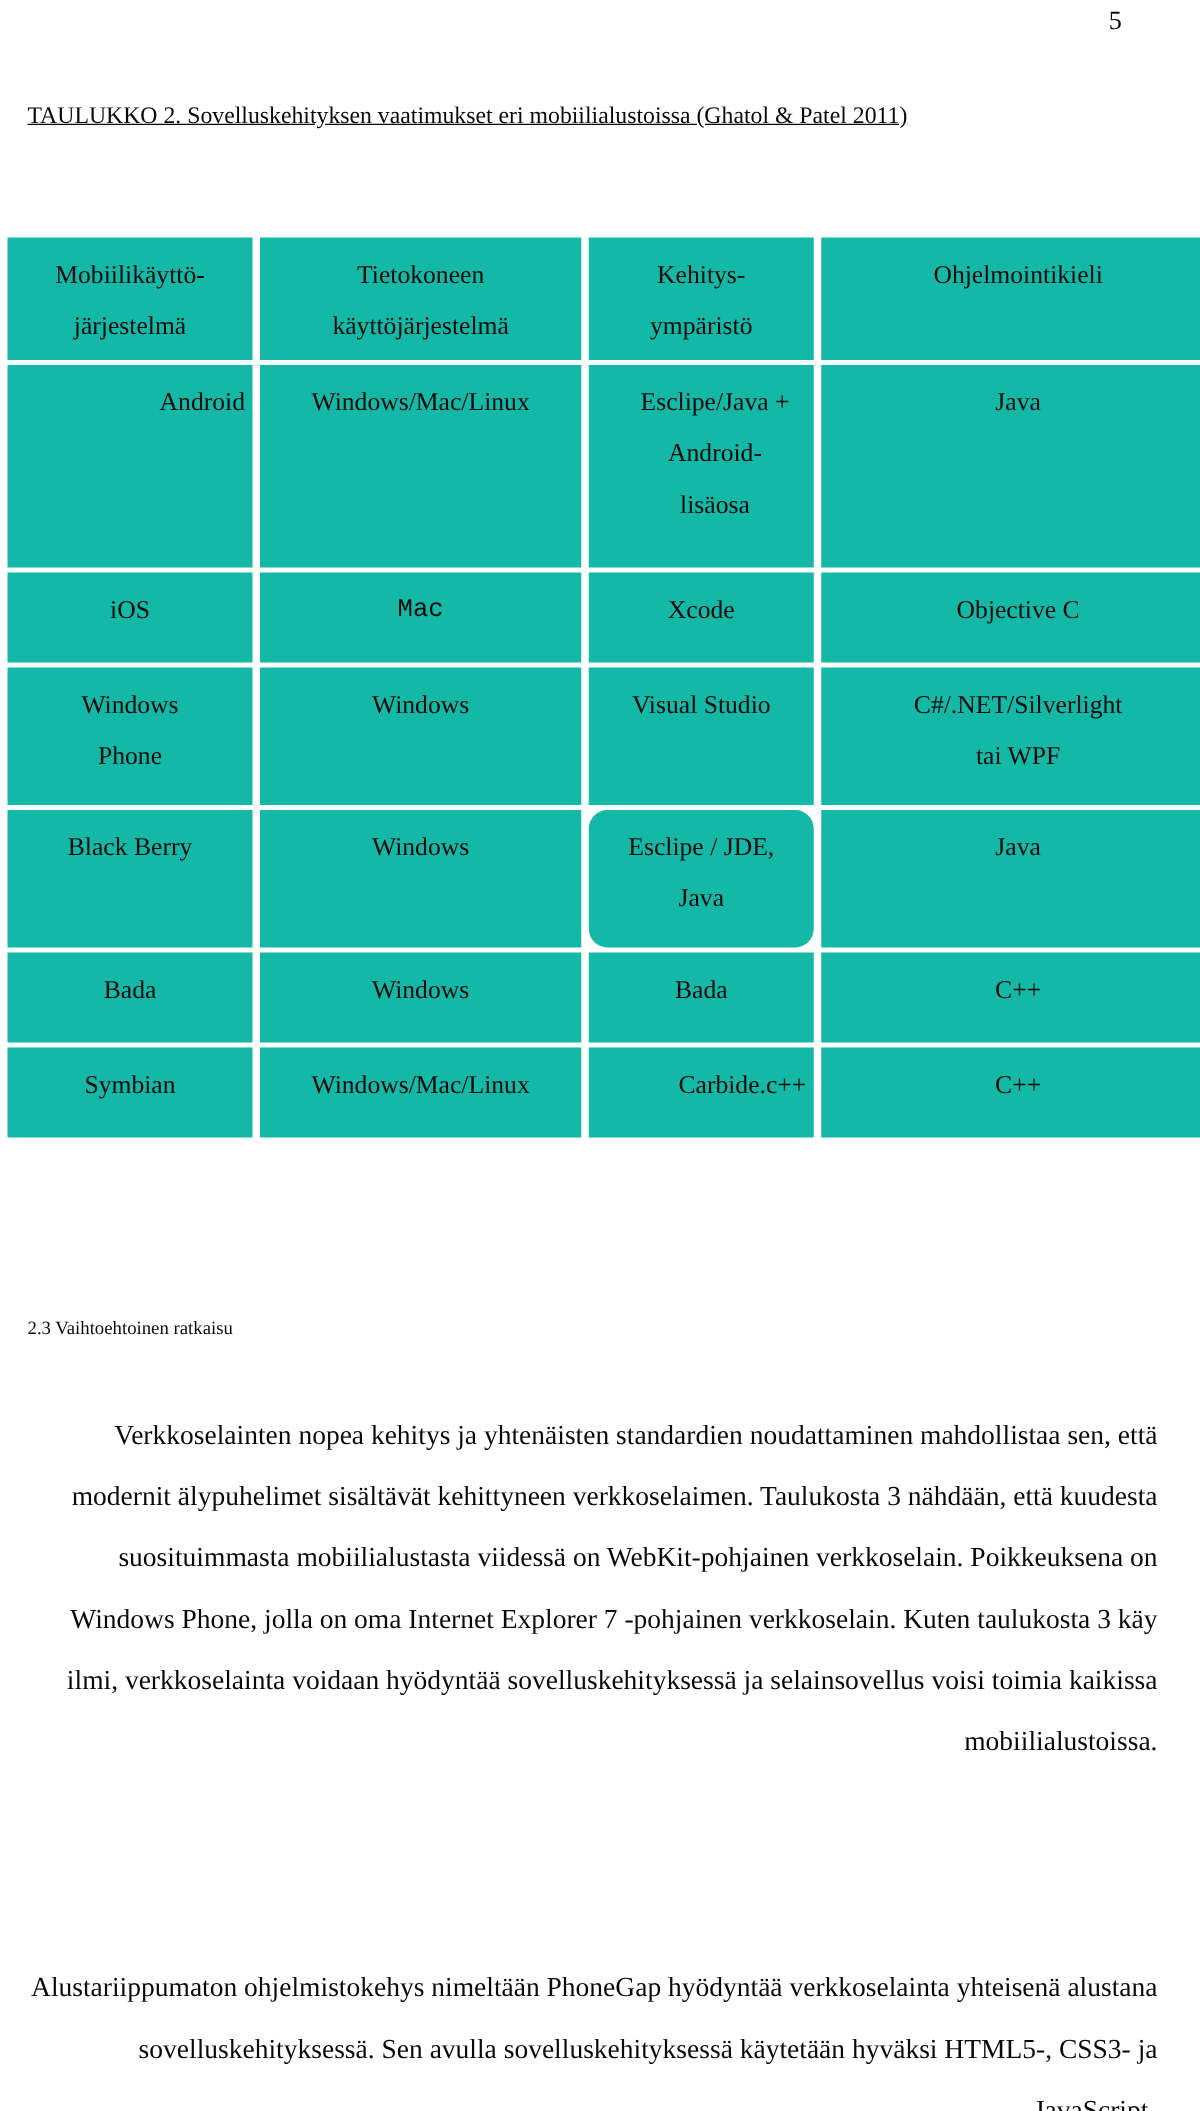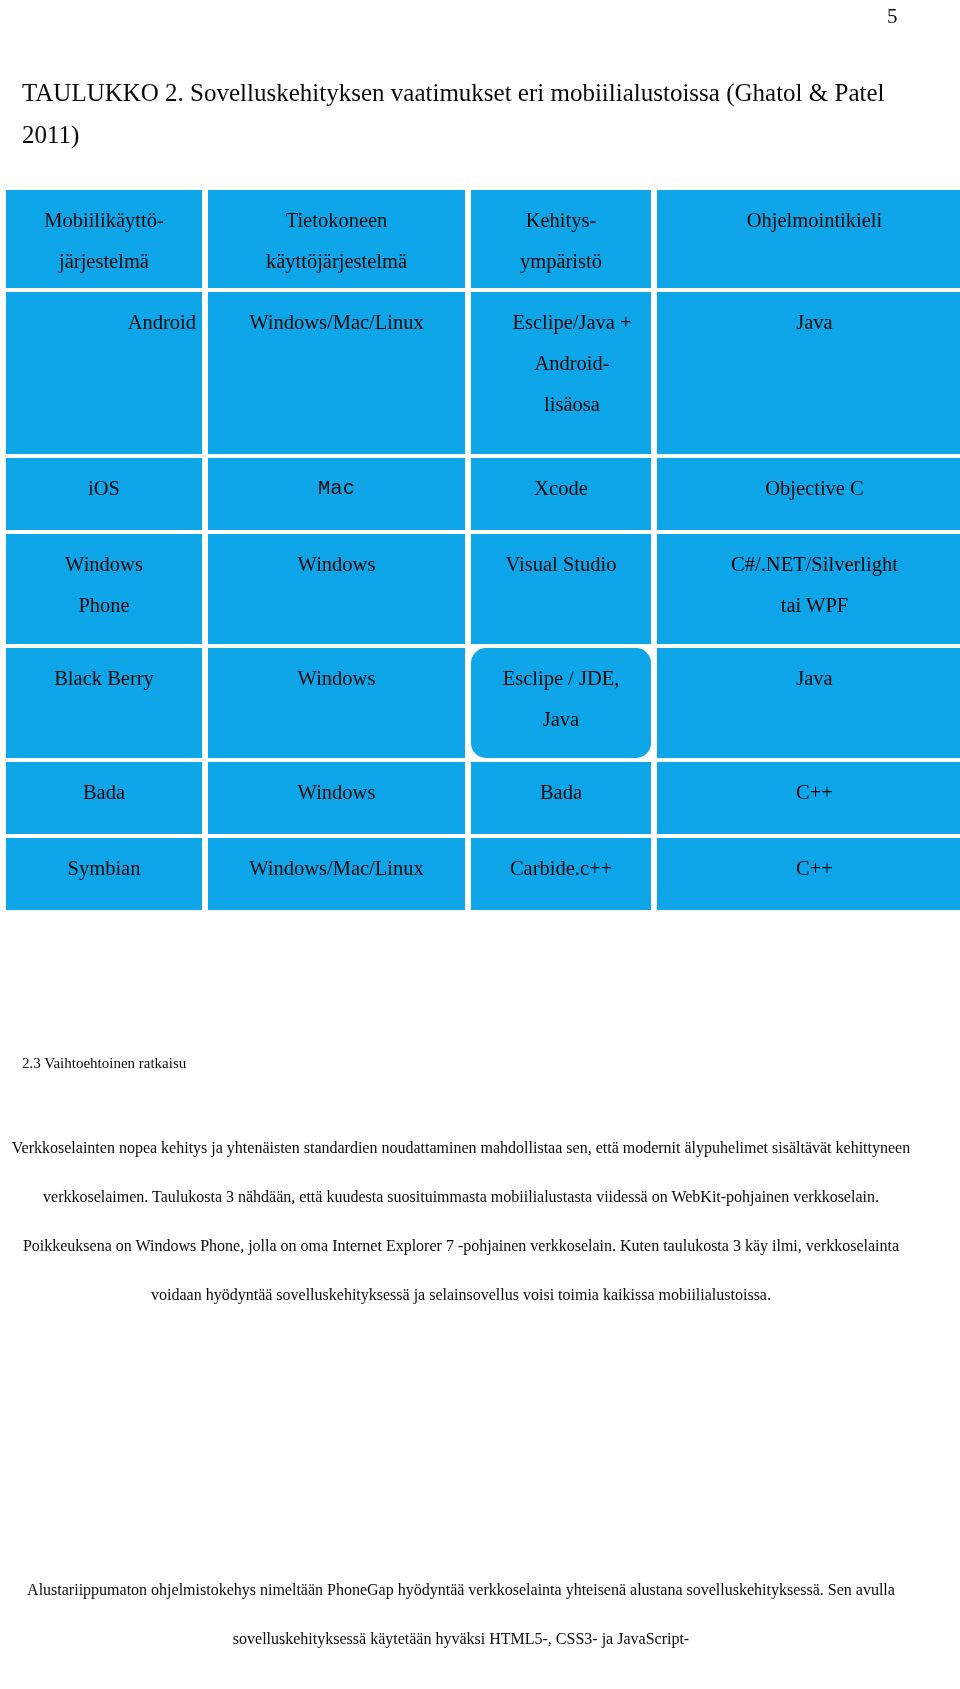--- a/index.html
+++ b/index.html
@@ -25,38 +25,39 @@
     line-height: 1;
     letter-spacing: 0.5px;
   }
 
   
   .table-caption {
     position: absolute;
     top: 72px;
     left: 22px;
     width: 905px;
-    font-size: 25px;
+    font-size: 19px;
     line-height: 42px;
     text-align: left;
+    text-decoration: underline;
   }
 
   
   .req-table {
     position: absolute;
     top: 186px;
     left: 0;
     width: 960px;
     border-collapse: separate;
     border-spacing: 6px 4px;
     table-layout: fixed;
     margin: 0;
   }
   .req-table td {
-    background: #0ea5e9;
+    background: #14b8a6;
     font-size: 20.5px;
     line-height: 41px;
     text-align: center;
     vertical-align: top;
     padding: 10px 6px 0 6px;
     border: 0;
   }
   .req-table td.rowpad-lg   { height: 152px; }
   .req-table td.rowpad-md   { height: 100px; }
   .req-table td.rowpad-sm   { height: 62px;  }
@@ -74,25 +75,25 @@
     left: 22px;
     width: 900px;
     font-size: 15px;
     line-height: 30px;
     white-space: pre;
   }
 
   
   .body-par {
     position: absolute;
-    left: 10px;
+    left: 24px;
     width: 902px;
-    font-size: 16px;
+    font-size: 22px;
     line-height: 49px;
-    text-align: center;
+    text-align: right;
   }
   .par-1 { top: 1123px; }
   .par-2 { top: 1565px; }
 </style>
 </head>
 <body>
 
 <div class="page-number">5</div>
 
 <div class="table-caption">TAULUKKO 2. Sovelluskehityksen vaatimukset eri mobiilialustoissa (Ghatol &amp; Patel 2011)</div>
@@ -151,21 +152,21 @@
     <tr>
       <td class="rowpad-sm" style="white-space: pre-line;">Bada</td>
       <td class="rowpad-sm" style="white-space: pre-line;">Windows</td>
       <td class="rowpad-sm" style="white-space: pre-line;">Bada</td>
       <td class="rowpad-sm" style="white-space: pre-line;">C++</td>
     </tr>
 
     <tr>
       <td class="rowpad-sm" style="white-space: pre-line;">Symbian</td>
       <td class="rowpad-sm" style="white-space: pre-line;">Windows/Mac/Linux</td>
-      <td class="rowpad-sm" style="white-space: pre-line;">Carbide.c++</td>
+      <td class="rowpad-sm" style="white-space: pre-line; text-align: right;">Carbide.c++</td>
       <td class="rowpad-sm" style="white-space: pre-line;">C++</td>
     </tr>
   </tbody>
 </table>
 
 <div class="section-heading" style="white-space: pre-line;">2.3    Vaihtoehtoinen ratkaisu</div>
 
 <div class="body-par par-1">Verkkoselainten nopea kehitys ja yhtenäisten standardien noudattaminen mahdollistaa sen, että modernit älypuhelimet sisältävät kehittyneen verkkoselaimen. Taulukosta 3 nähdään, että kuudesta suosituimmasta mobiilialustasta viidessä on WebKit-pohjainen verkkoselain. Poikkeuksena on Windows Phone, jolla on oma Internet Explorer 7 -pohjainen verkkoselain. Kuten taulukosta 3 käy ilmi, verkkoselainta voidaan hyödyntää sovelluskehityksessä ja selainsovellus voisi toimia kaikissa mobiilialustoissa.</div>
 
 <div class="body-par par-2">Alustariippumaton ohjelmistokehys nimeltään PhoneGap hyödyntää verkkoselainta yhteisenä alustana sovelluskehityksessä. Sen avulla sovelluskehityksessä käytetään hyväksi HTML5-, CSS3- ja JavaScript-</div>

